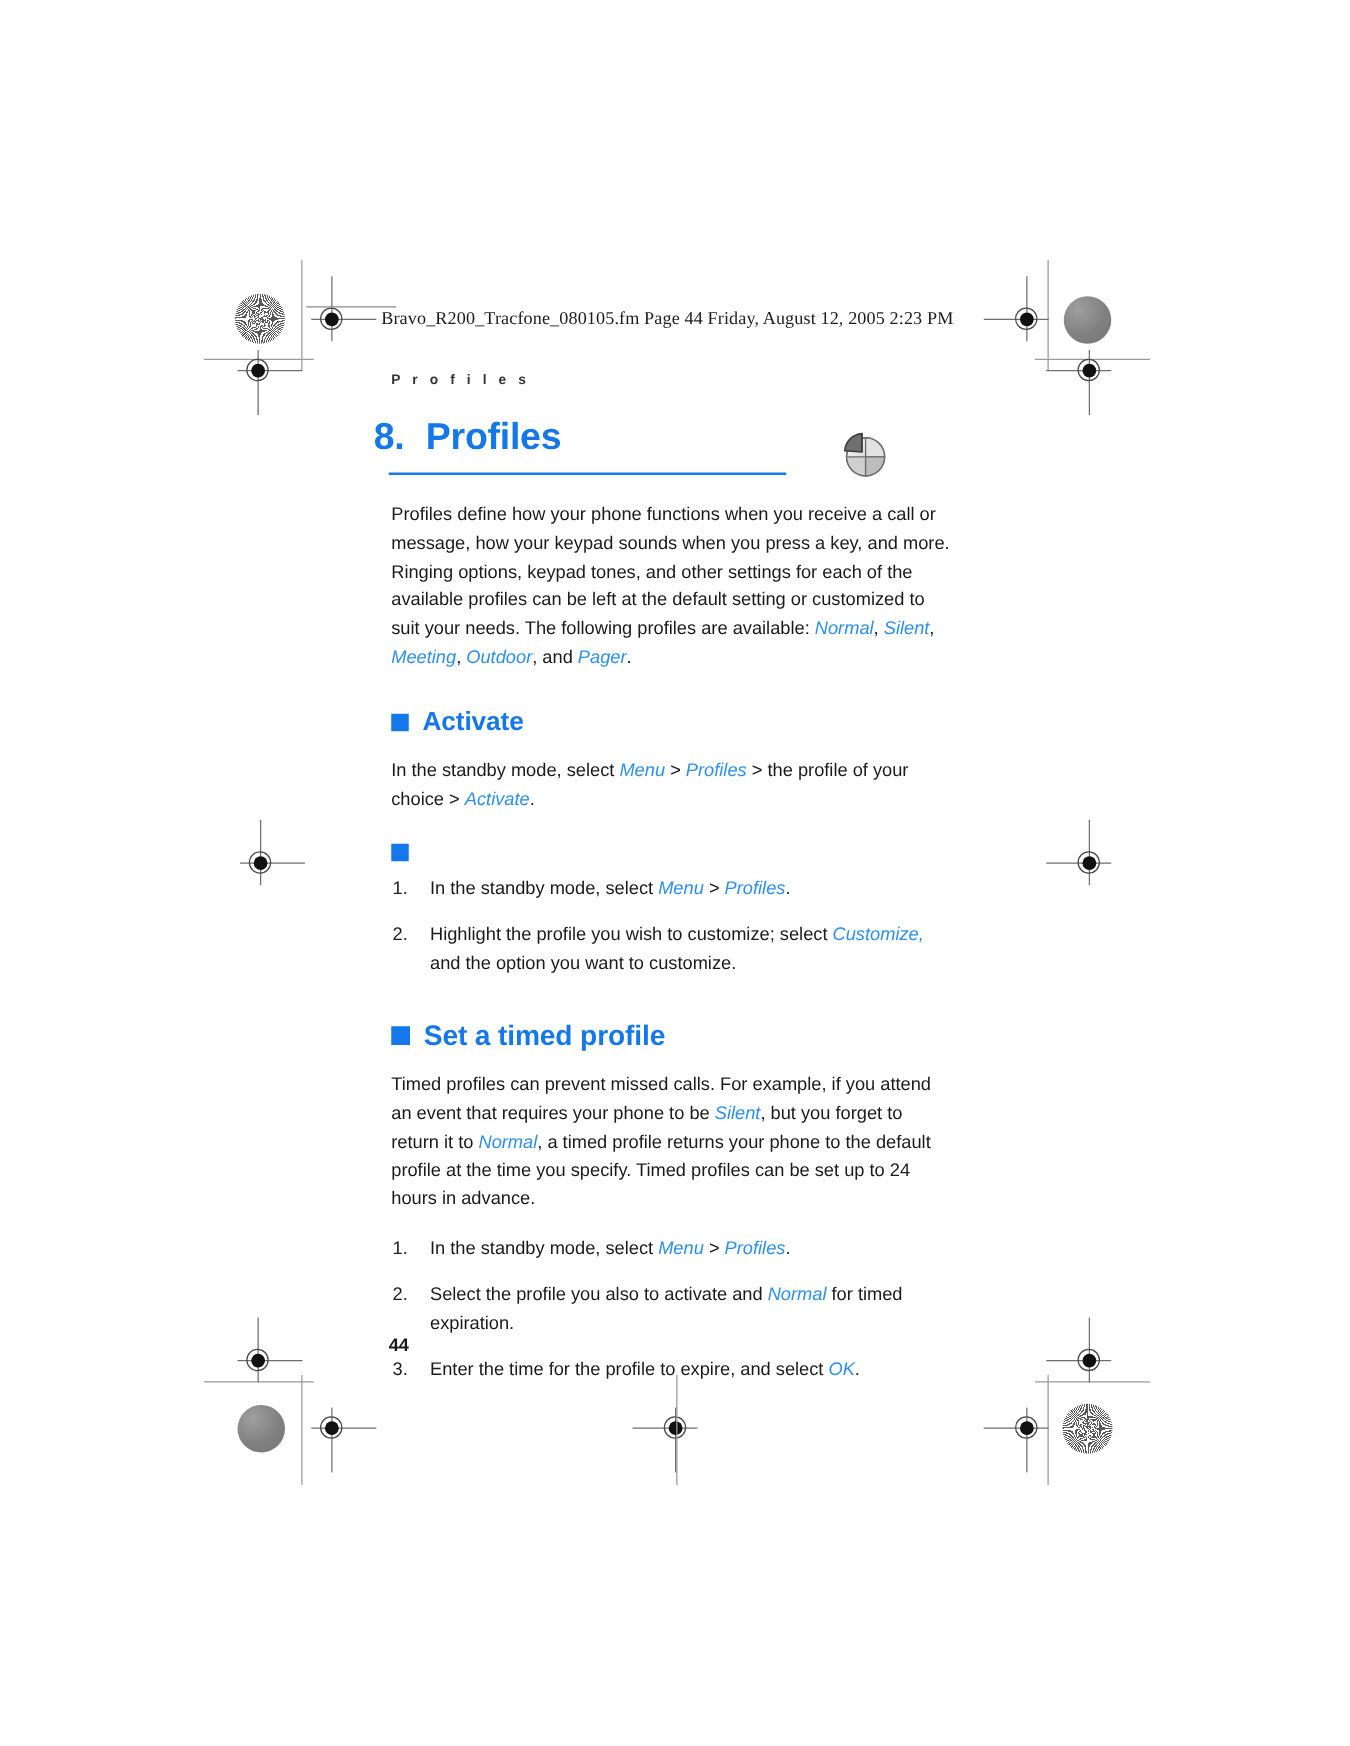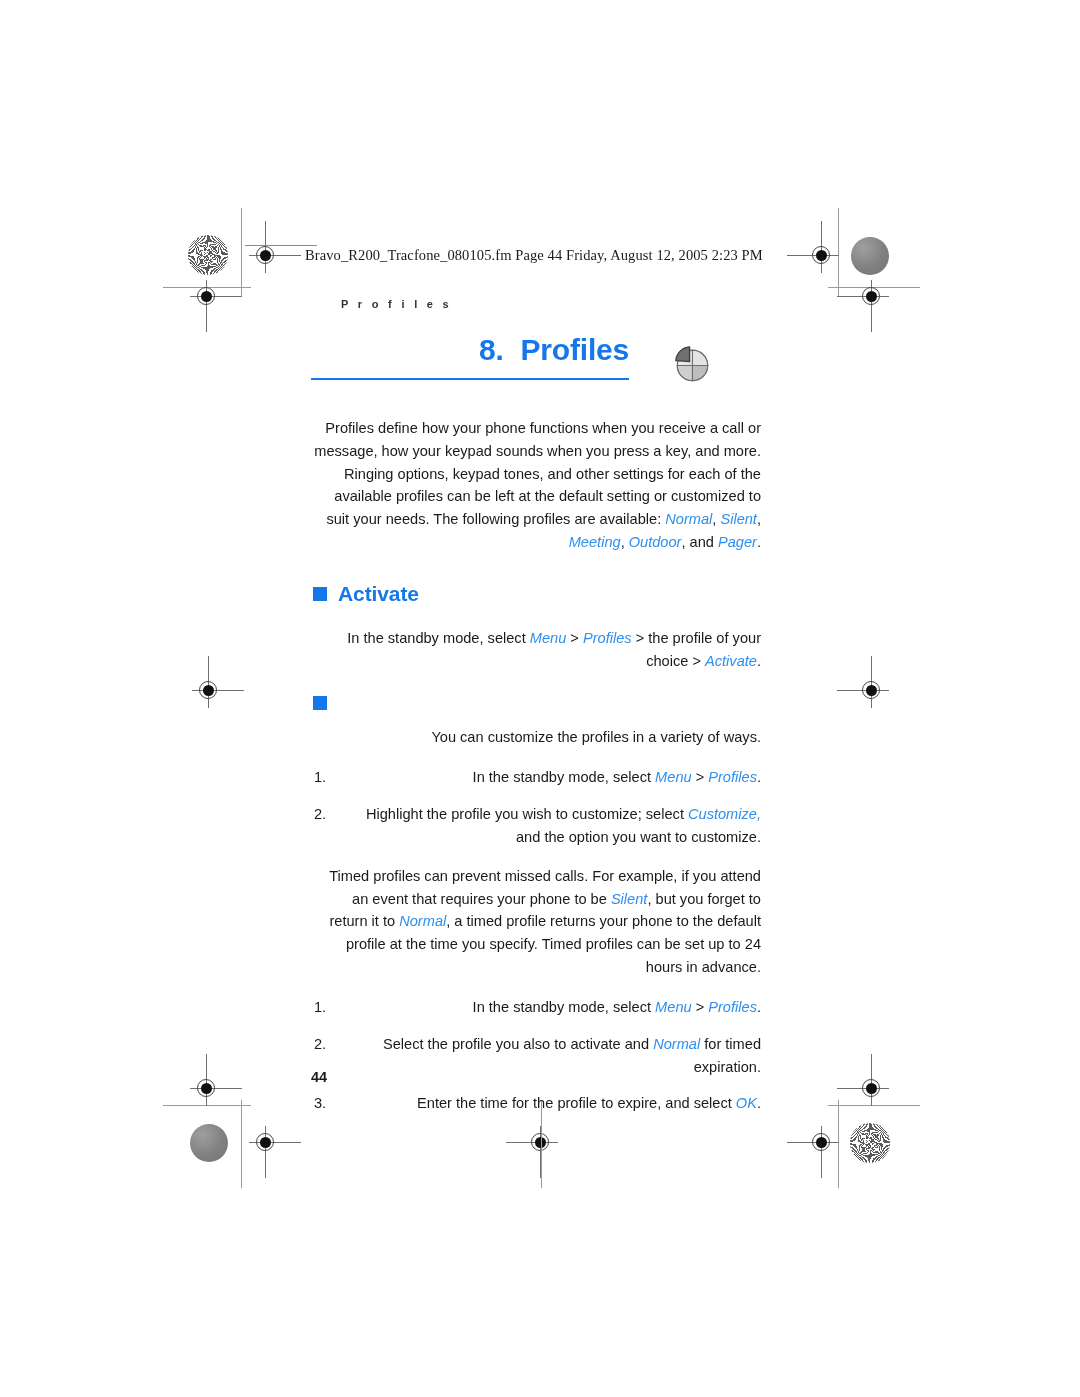--- a/index.html
+++ b/index.html
@@ -81,21 +81,20 @@
     background:
       radial-gradient(circle at 32% 28%, #8e8e8e 0%, #6a6a6a 55%, #5b5b5b 100%);
   }
 
   
   .page {
     position: absolute;
     left: 0; top: 0;
     width: 1080px;
     height: 1397px;
-    text-align: right;
   }
 
   .filestamp {
     position: absolute;
     left: 305px;
     top: 247px;
     font-family: "Liberation Serif", serif;
     font-size: 14.5px;
     color: #1b1b1b;
     white-space: nowrap;
@@ -111,21 +110,20 @@
   }
 
   .runhead {
     position: absolute;
     left: 313px;
     top: 298px;
     font-size: 11px;
     font-weight: bold;
     color: #333333;
     letter-spacing: 3.3px;
-    margin-left: 28px;
   }
 
   
   .chapter {
     position: absolute;
     left: 299px;
     top: 334px;
     width: 330px;
   }
   .chapter-line {
@@ -159,21 +157,21 @@
   .body-col {
     position: absolute;
     left: 313px;
     top: 401px;
     width: 448px;
     font-size: 14.6px;
     color: #1a1a1a;
     line-height: 1.565;
   }
   p.para {
-    margin: 16px 0 17px 0;
+    margin: 0 0 17px 0;
   }
   .ui {
     color: #2D8FEF;
     font-style: italic;
   }
 
   
   .sec-head {
     display: flex;
     align-items: center;
@@ -345,31 +343,34 @@
 
     <div class="sec-head">
       <span class="sq"></span>
       <span class="sec-title">Activate</span>
     </div>
     <p class="para"><span>In the standby mode, select </span><span class="ui">Menu</span><span> &gt; </span><span class="ui">Profiles</span><span> &gt; the profile of your choice &gt; </span><span class="ui">Activate</span><span>.</span></p>
 
     <div class="sec-head">
       <span class="sq"></span>
     </div>
-    <p class="para">You can customize the profiles in a variety of ways.</p>
 
     <ol class="steps">
       <li>
         <span class="num">1.</span><span>In the standby mode, select </span><span class="ui">Menu</span><span> &gt; </span><span class="ui">Profiles</span><span>.</span>
       </li>
       <li>
         <span class="num">2.</span><span>Highlight the profile you wish to customize; select </span><span class="ui">Customize,</span><span> and the option you want to customize.</span>
       </li>
     </ol>
 
+    <div class="sec-head big" style="margin-top:28px;">
+      <span class="sq"></span>
+      <span class="sec-title">Set a timed profile</span>
+    </div>
     <p class="para"><span>Timed profiles can prevent missed calls. For example, if you attend an event that requires your phone to be </span><span class="ui">Silent</span><span>, but you forget to return it to </span><span class="ui">Normal</span><span>, a timed profile returns your phone to the default profile at the time you specify. Timed profiles can be set up to 24 hours in advance.</span></p>
 
     <ol class="steps">
       <li>
         <span class="num">1.</span><span>In the standby mode, select </span><span class="ui">Menu</span><span> &gt; </span><span class="ui">Profiles</span><span>.</span>
       </li>
       <li>
         <span class="num">2.</span><span>Select the profile you also to activate and </span><span class="ui">Normal</span><span> for timed expiration.</span>
       </li>
       <li>

